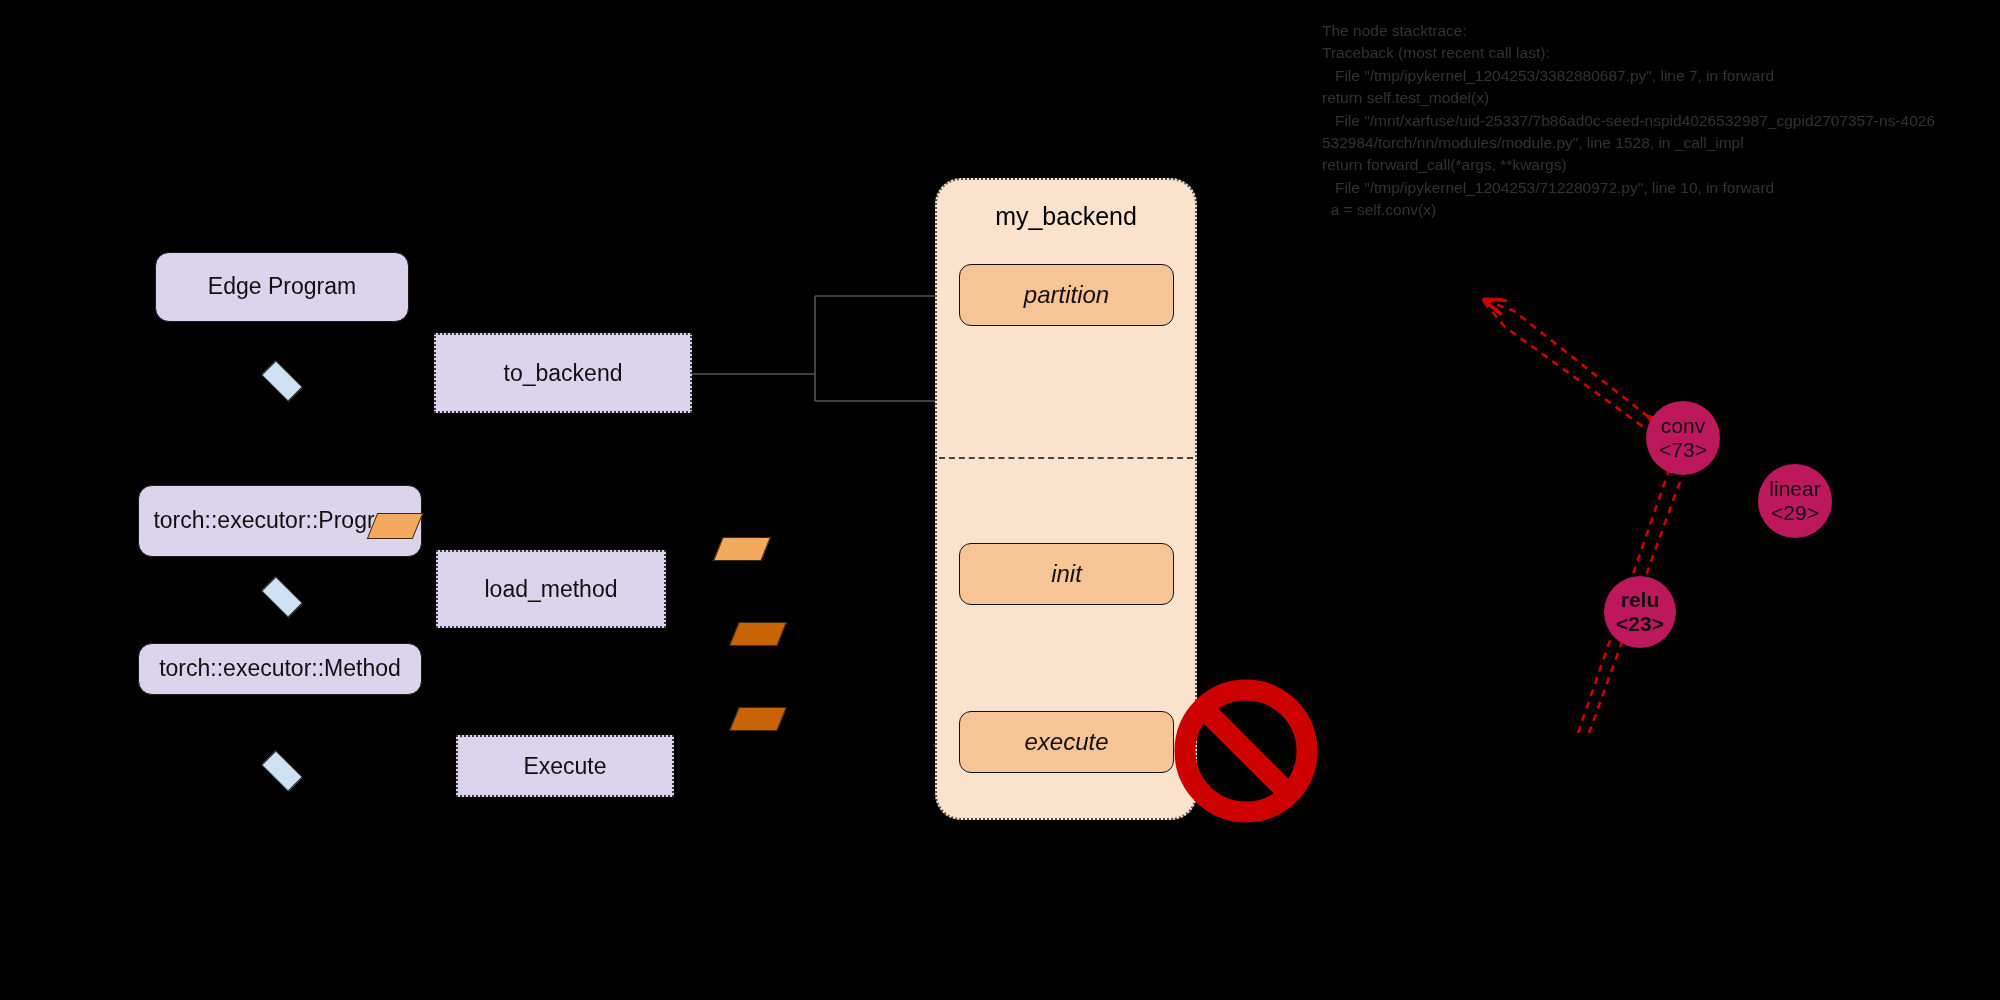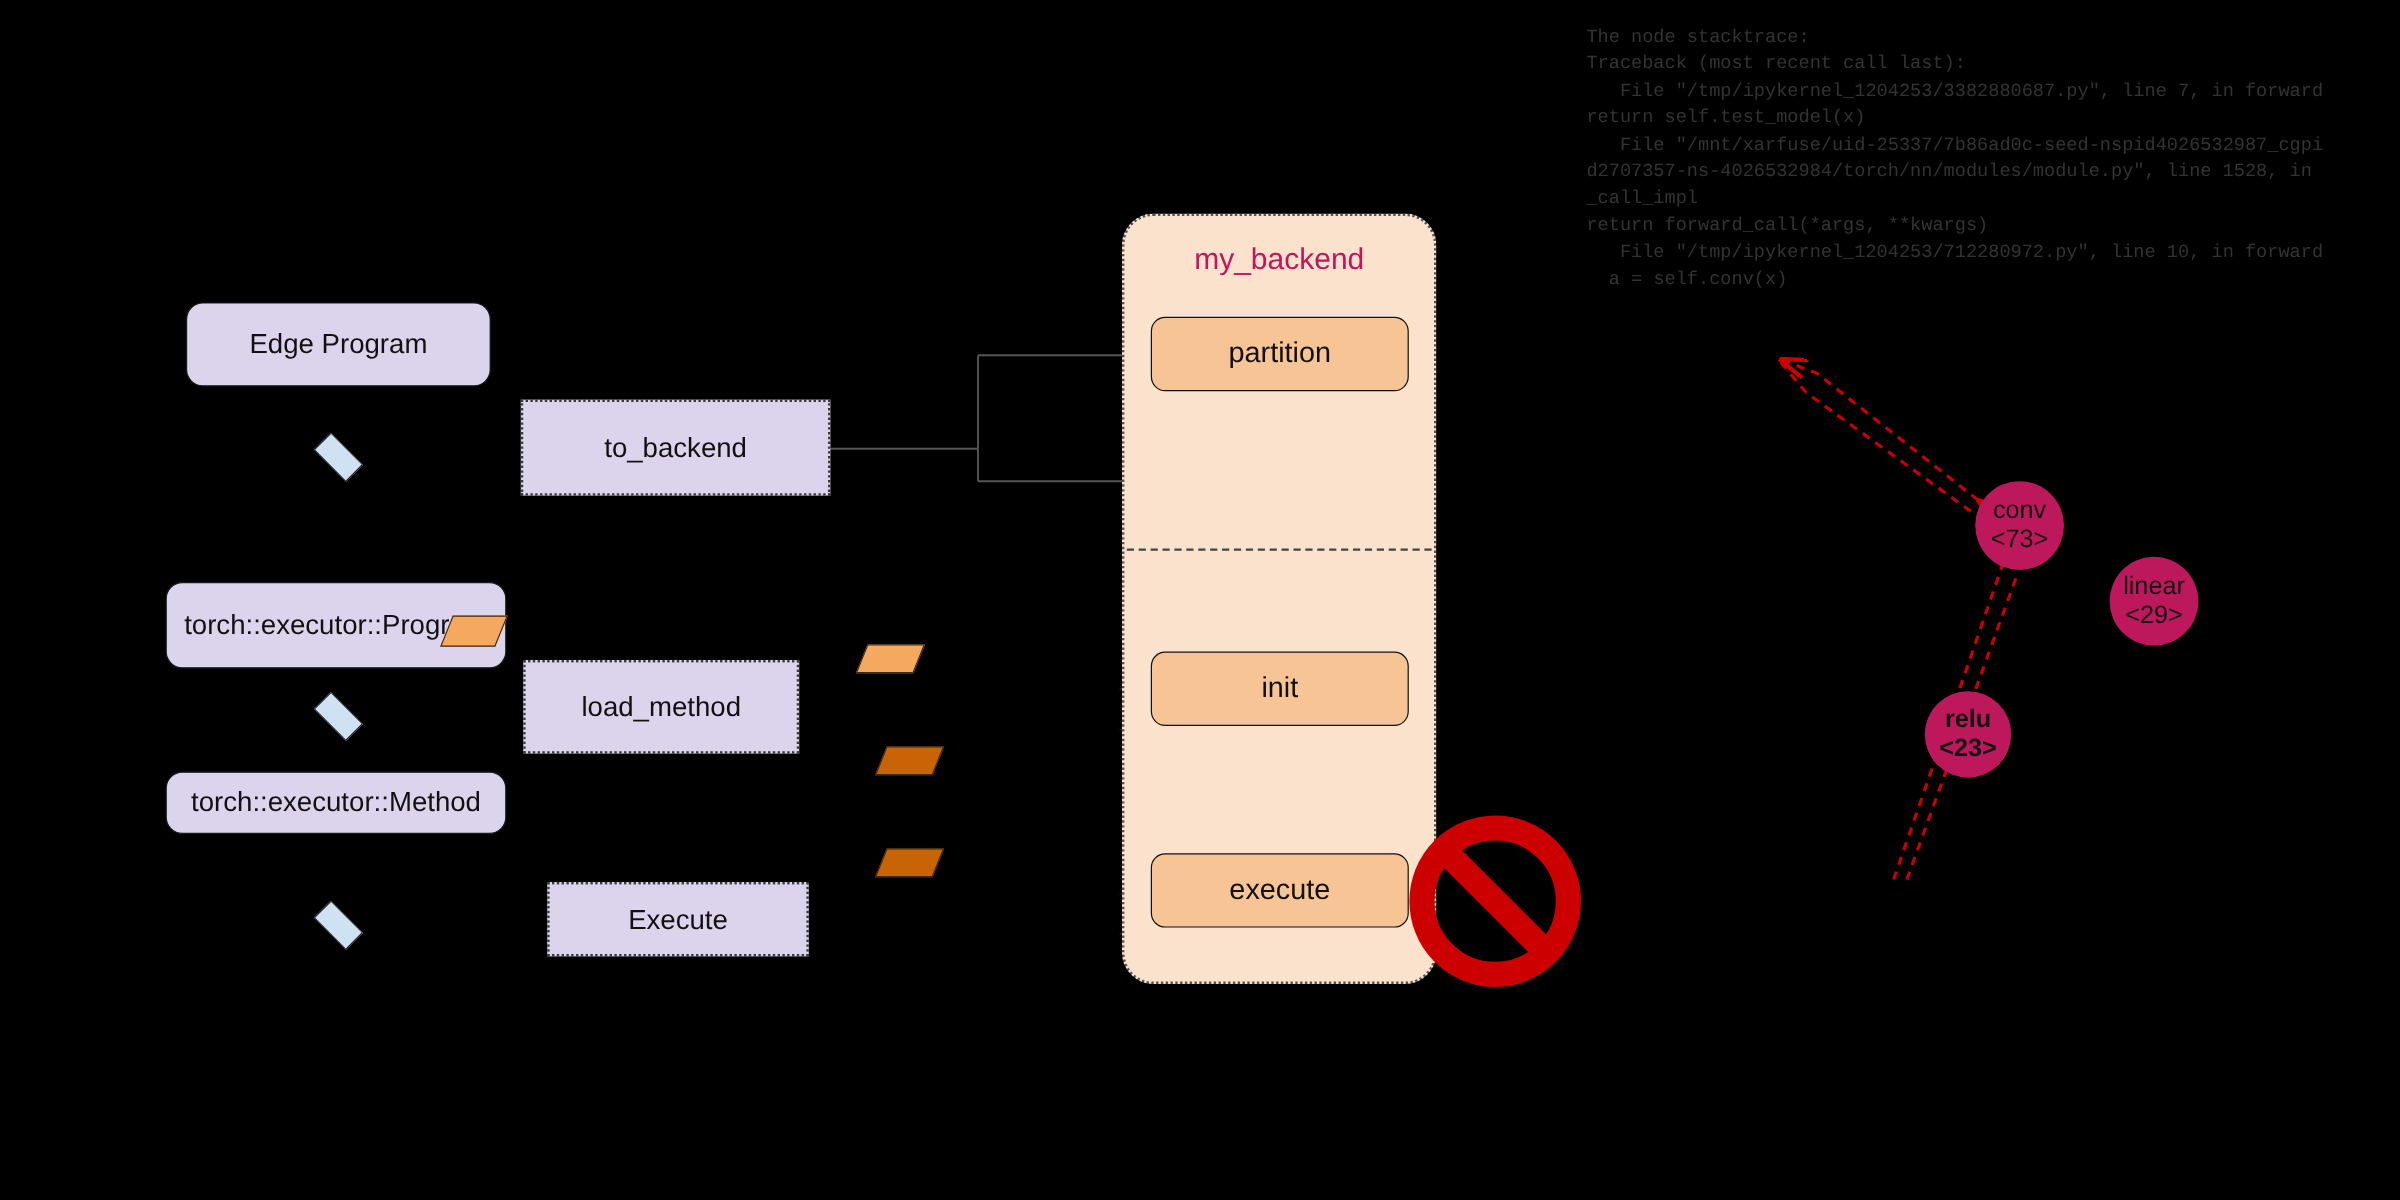--- a/index.html
+++ b/index.html
@@ -71,47 +71,48 @@
     background: #FAE2CC;
     border: 2px dotted #555;
     border-radius: 26px;
   }
   #backend-title {
     position: absolute;
     left: 0; right: 0;
     top: 22px;
     text-align: center;
     font-size: 25px;
-    color: #be185d;
+    color: #000000;
   }
   .sec-divider {
     position: absolute;
     left: 2px; right: 2px;
     height: 0;
     border-top: 2px dashed #444;
   }
   .op-box {
     background: #F7C496;
     border: 1px solid #111;
     border-radius: 12px;
     display: flex;
     align-items: center;
     justify-content: center;
     font-size: 24px;
     color: #111;
+    font-style: italic;
   }
 
   
   #traceback {
     position: absolute;
     left: 1322px;
     top: 20px;
     width: 620px;
     color: #333333;
-    font-family: Liberation Mono, monospace;
+    font-family: Liberation Sans, sans-serif;
     font-size: 15.5px;
     line-height: 22.4px;
     white-space: pre-wrap;
     word-break: break-all;
   }
 
   
   .gnode {
     background: #be185d;
     border-radius: 50%;

